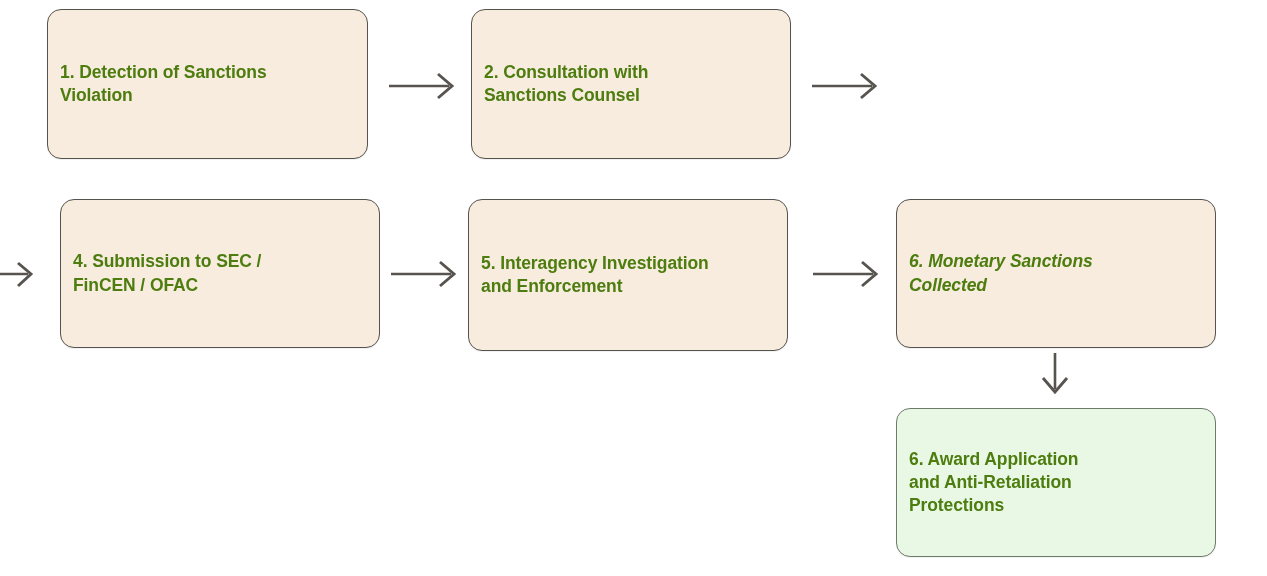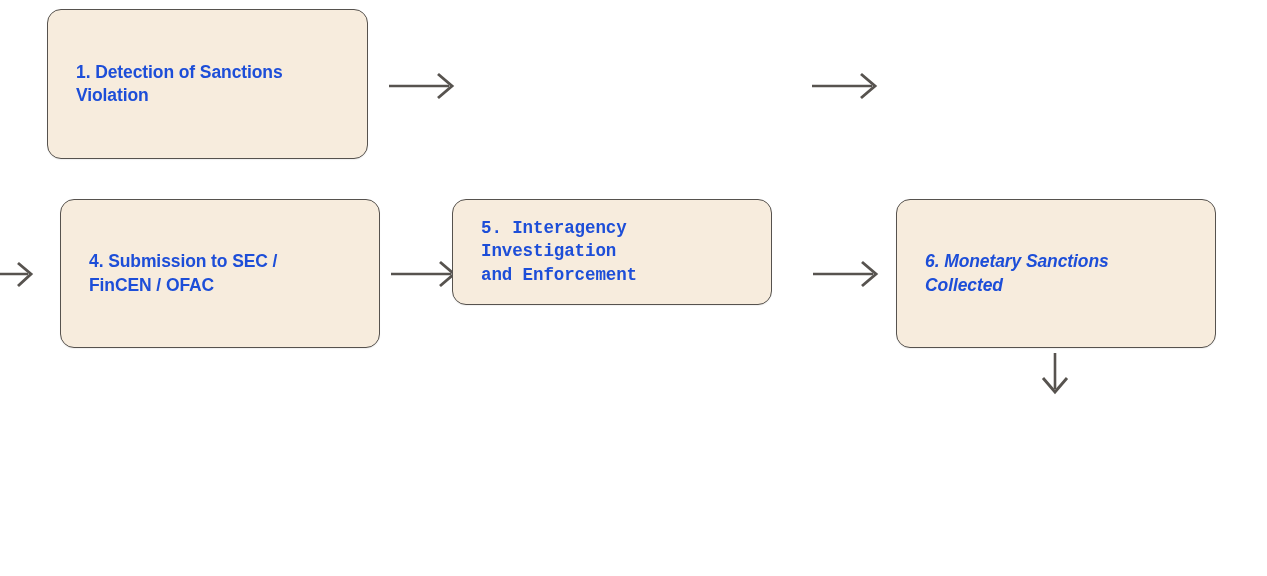--- a/index.html
+++ b/index.html
@@ -39,36 +39,36 @@
   }
   .node.green {
     background: #e9f8e5;
     border-color: #6e7a6c;
   }
 
   .node-label {
     font-size: 17.5px;
     font-weight: bold;
     line-height: 1.32;
-    color: #1d4ed8;
+    color: #4d7c0f;
     letter-spacing: -0.1px;
     width: 100%;
-    padding: 0 28px;
+    padding: 0 12px;
     box-sizing: border-box;
     white-space: pre-line;
   }
   .align-left   { text-align: left; }
   .align-center { text-align: center; }
 
   
   #node-1 { left: 47px;  top: 9px;   width: 321px; height: 150px; }
   #node-2 { left: 471px; top: 9px;   width: 320px; height: 150px; }
   #node-3 { left: 894px; top: 9px;   width: 320px; height: 150px; }
   #node-4 { left: 60px;  top: 199px; width: 320px; height: 149px; }
-  #node-5 { left: 452px; top: 199px; width: 320px; height: 106px; font-family: Liberation Mono, monospace; }
+  #node-5 { left: 468px; top: 199px; width: 320px; height: 152px; }
   #node-6 { left: 896px; top: 199px; width: 320px; height: 149px; font-style: italic; }
   #node-7 { left: 896px; top: 408px; width: 320px; height: 149px; }
 
   
   #arrow-layer {
     position: absolute;
     left: 0; top: 0;
     width: 1267px;
     height: 576px;
     pointer-events: none;
@@ -122,31 +122,40 @@
       <line class="arrow-line" x1="1055" y1="353" x2="1055" y2="389"></line>
       <polyline class="arrow-head" points="1043,378 1055,392 1067,378"></polyline>
     </g>
   </svg>
 
   <div class="node tan" id="node-1">
     <div class="node-label align-left">1. Detection of Sanctions
 Violation</div>
   </div>
 
+  <div class="node tan" id="node-2">
+    <div class="node-label align-left">2. Consultation with
+Sanctions Counsel</div>
+  </div>
 
 
   <div class="node tan" id="node-4">
     <div class="node-label align-left">4. Submission to SEC /
 FinCEN / OFAC</div>
   </div>
 
   <div class="node tan" id="node-5">
     <div class="node-label align-left">5. Interagency Investigation
 and Enforcement</div>
   </div>
 
   <div class="node tan" id="node-6">
     <div class="node-label align-left">6. Monetary Sanctions
 Collected</div>
   </div>
 
+  <div class="node green" id="node-7">
+    <div class="node-label align-left">6. Award Application
+and Anti-Retaliation
+Protections</div>
+  </div>
 
 </div>
 
 </body></html>

